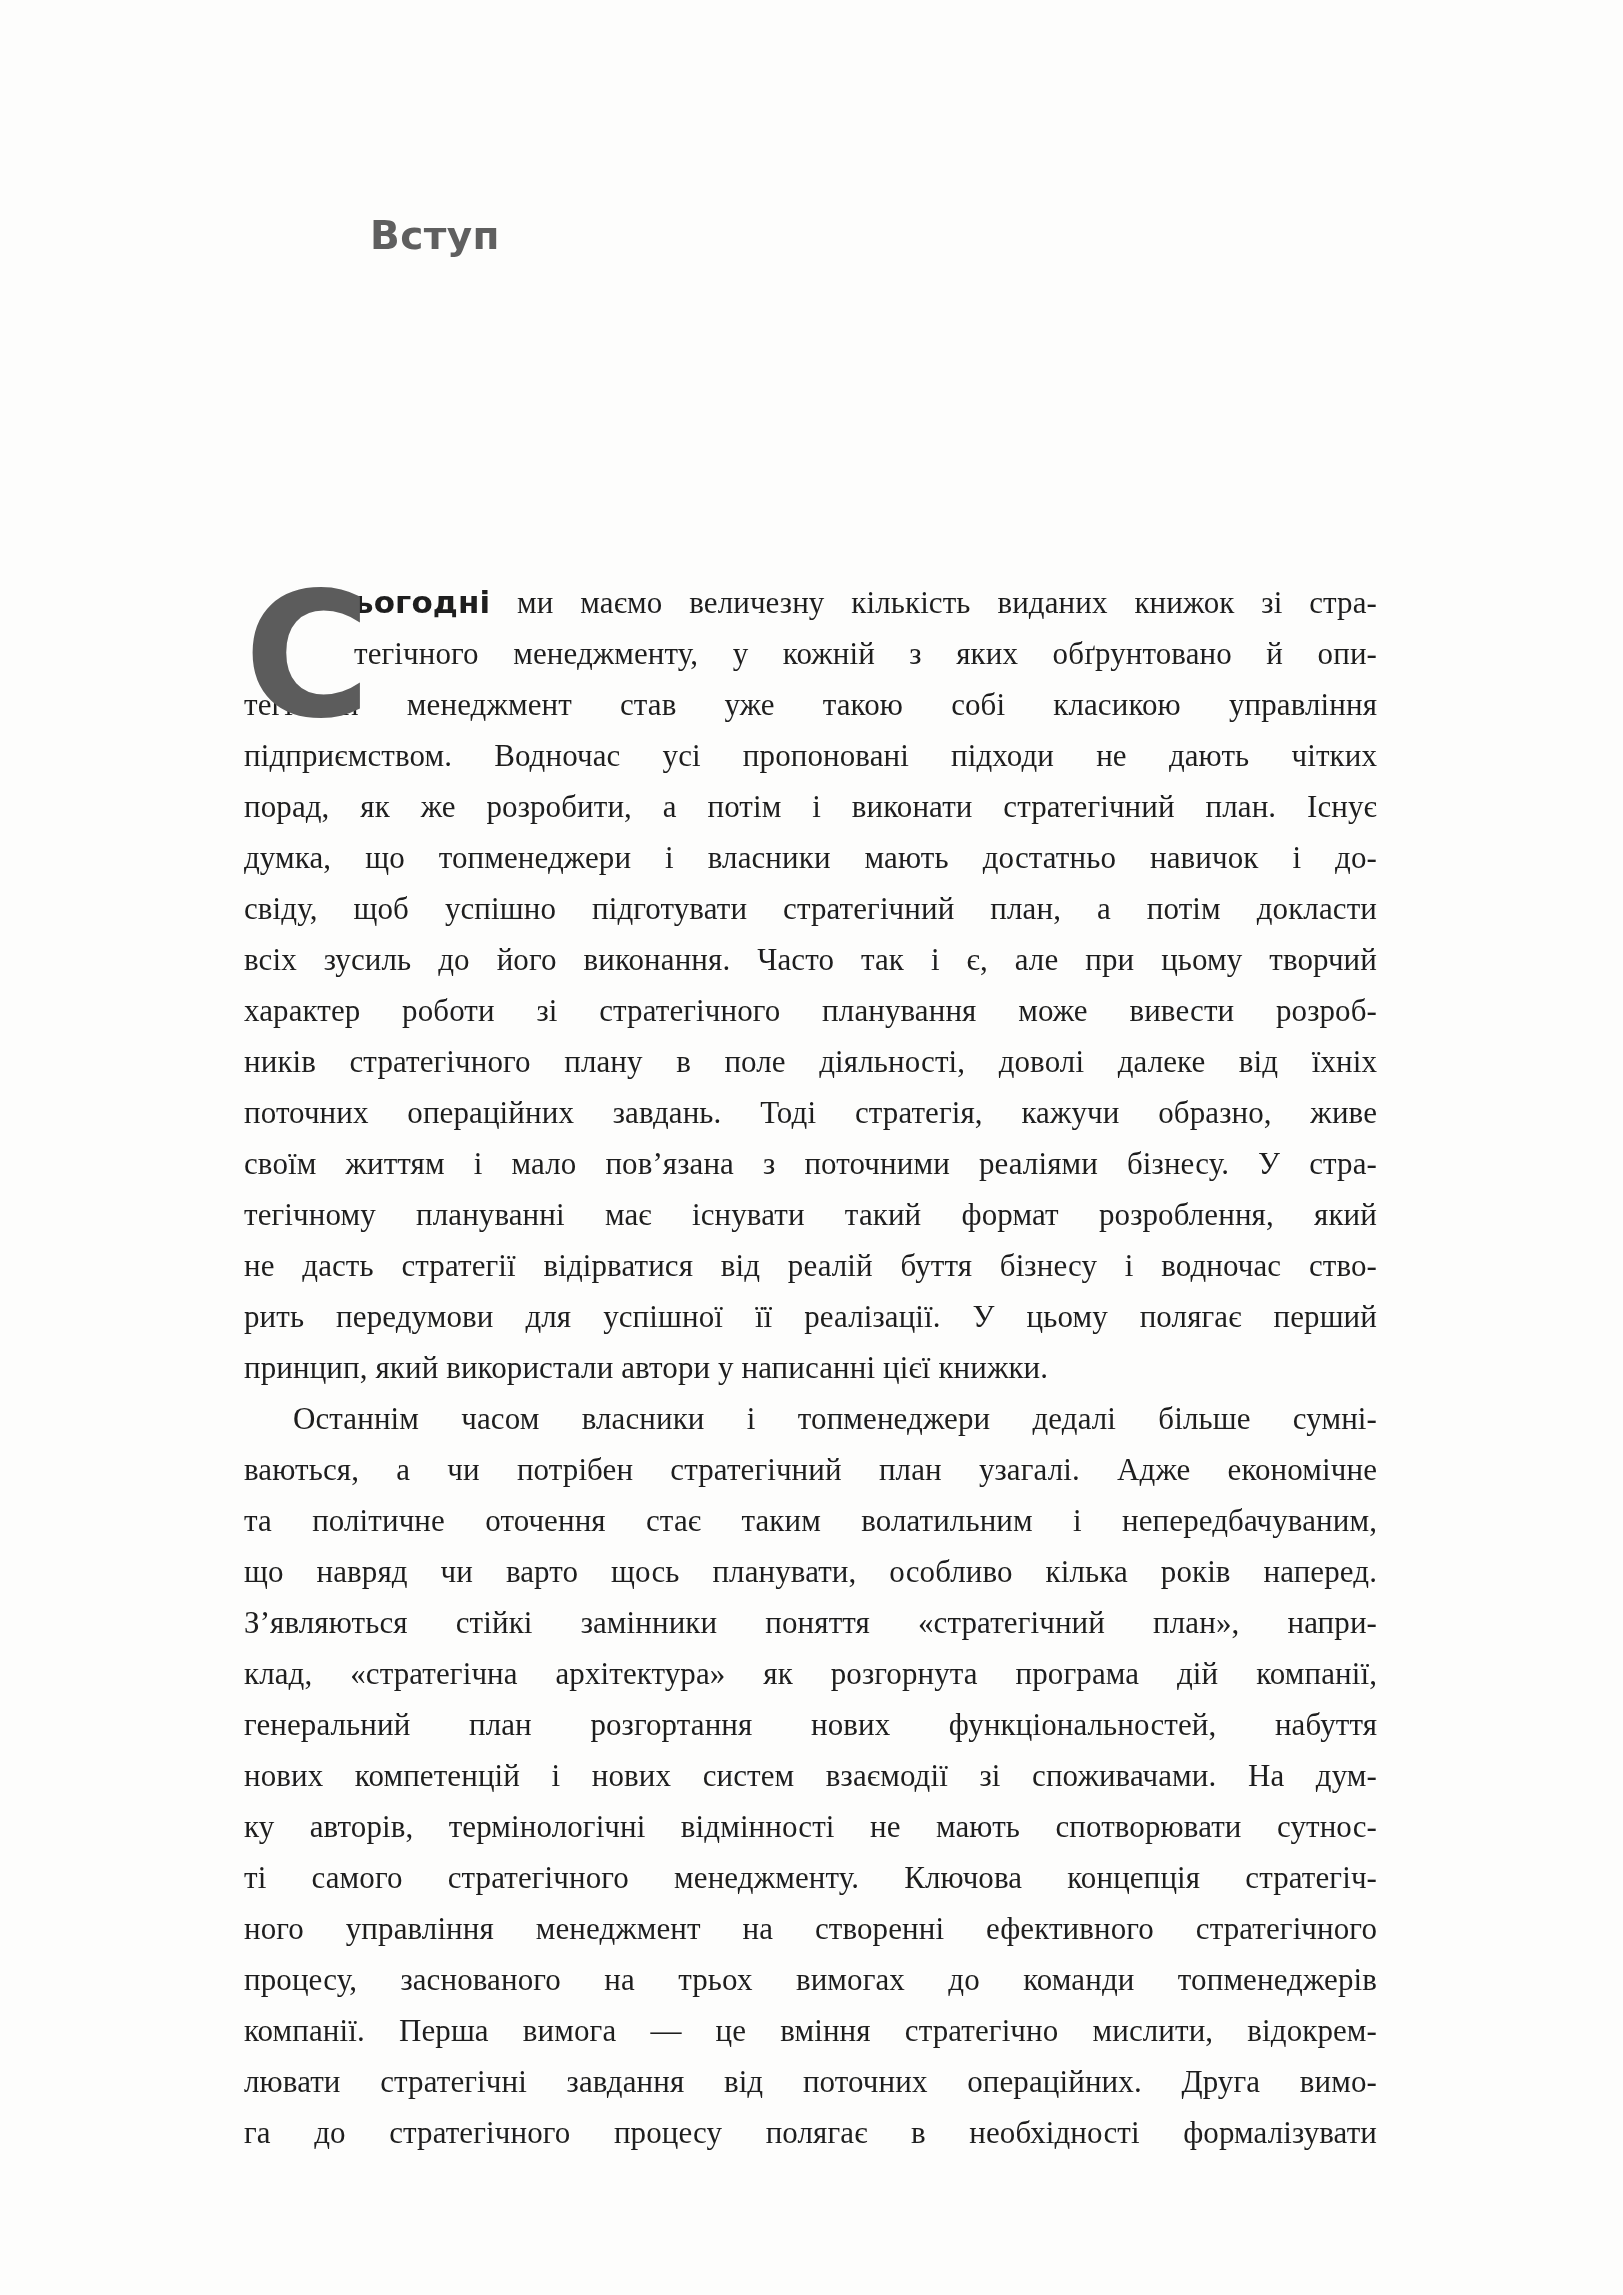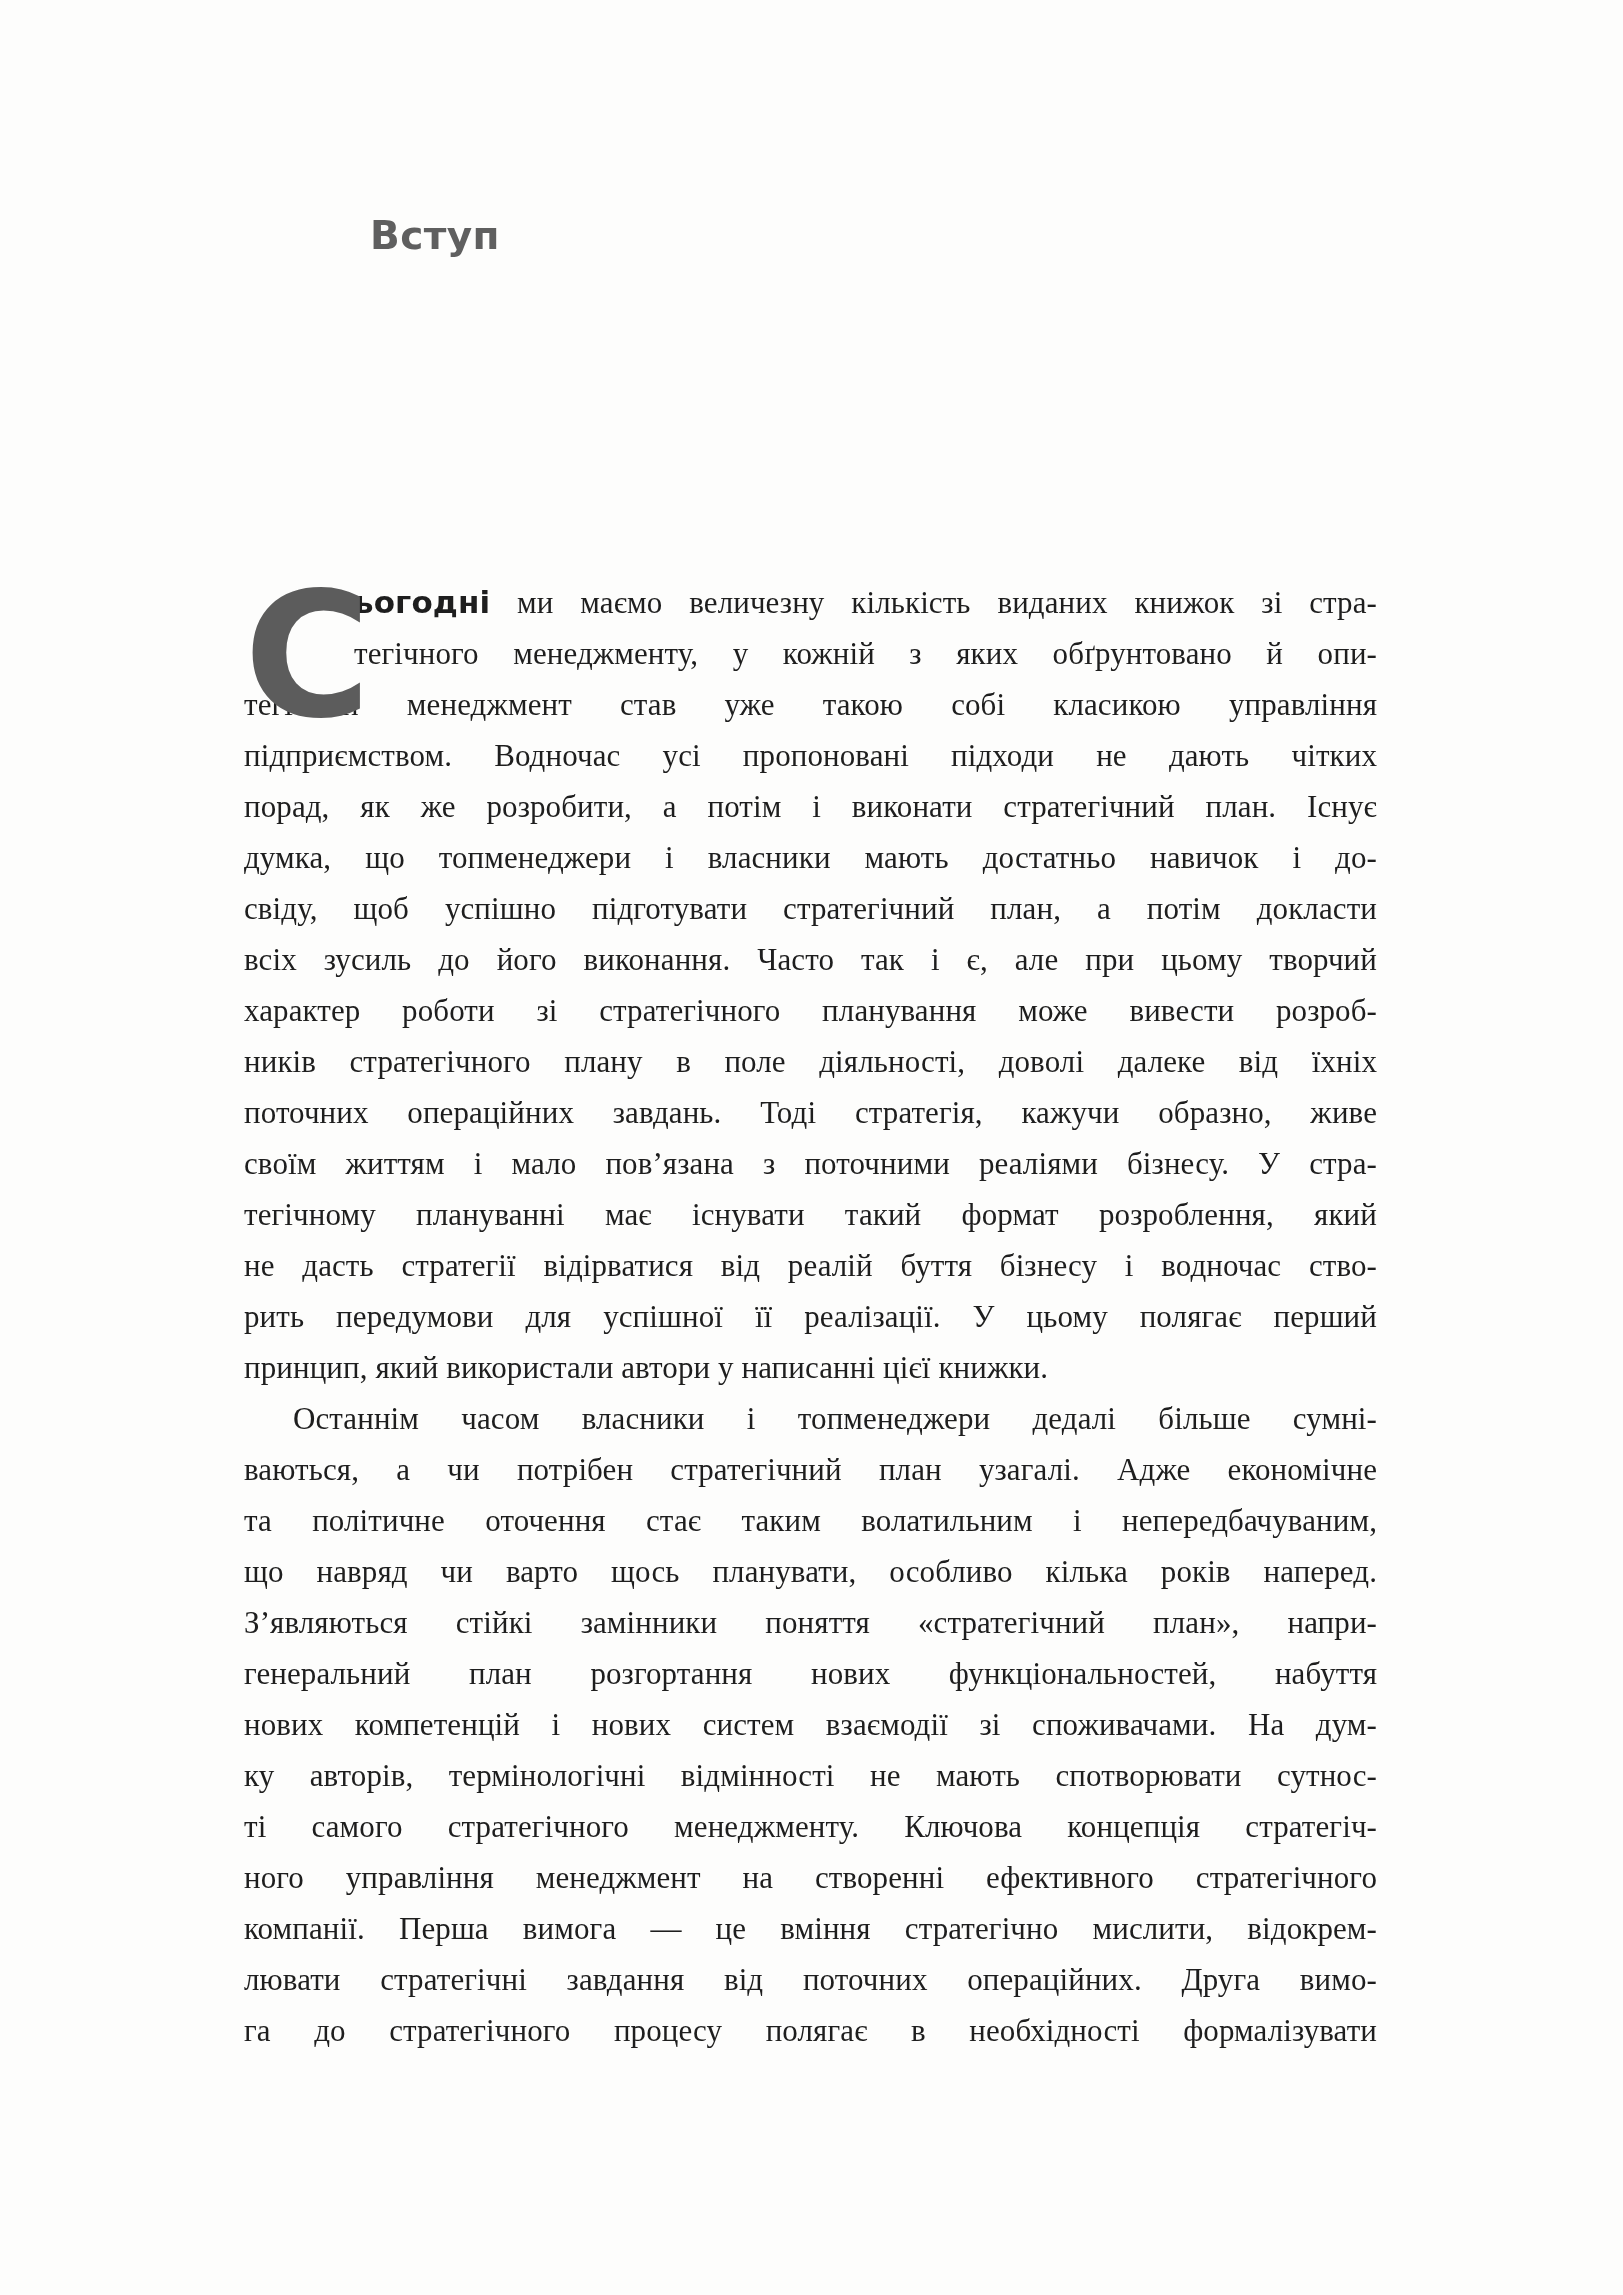--- a/index.html
+++ b/index.html
@@ -103,25 +103,27 @@
       <div class="line">рить передумови для успішної її реалізації. У цьому полягає перший</div>
       <div class="line last">принцип, який використали автори у написанні цієї книжки.</div>
     </div>
 
     <div>
       <div class="line indent">Останнім часом власники і топменеджери дедалі більше сумні-</div>
       <div class="line">ваються, а чи потрібен стратегічний план узагалі. Адже економічне</div>
       <div class="line">та політичне оточення стає таким волатильним і непередбачуваним,</div>
       <div class="line">що навряд чи варто щось планувати, особливо кілька років наперед.</div>
       <div class="line">З’являються стійкі замінники поняття «стратегічний план», напри-</div>
+      <div class="line">клад, «стратегічна архітектура» як розгорнута програма дій компанії,</div>
       <div class="line">генеральний план розгортання нових функціональностей, набуття</div>
       <div class="line">нових компетенцій і нових систем взаємодії зі споживачами. На дум-</div>
       <div class="line">ку авторів, термінологічні відмінності не мають спотворювати сутнос-</div>
       <div class="line">ті самого стратегічного менеджменту. Ключова концепція стратегіч-</div>
       <div class="line">ного управління менеджмент на створенні ефективного стратегічного</div>
+      <div class="line">процесу, заснованого на трьох вимогах до команди топменеджерів</div>
       <div class="line">компанії. Перша вимога — це вміння стратегічно мислити, відокрем-</div>
       <div class="line">лювати стратегічні завдання від поточних операційних. Друга вимо-</div>
       <div class="line">га до стратегічного процесу полягає в необхідності формалізувати</div>
     </div>
 
   </div>
 </div>
 
 
 </body></html>

